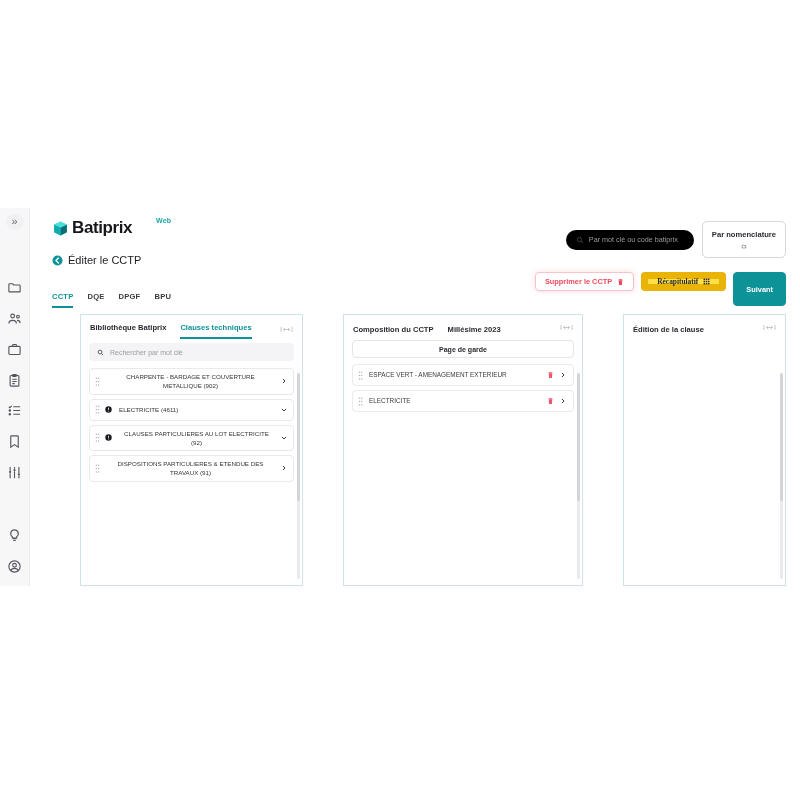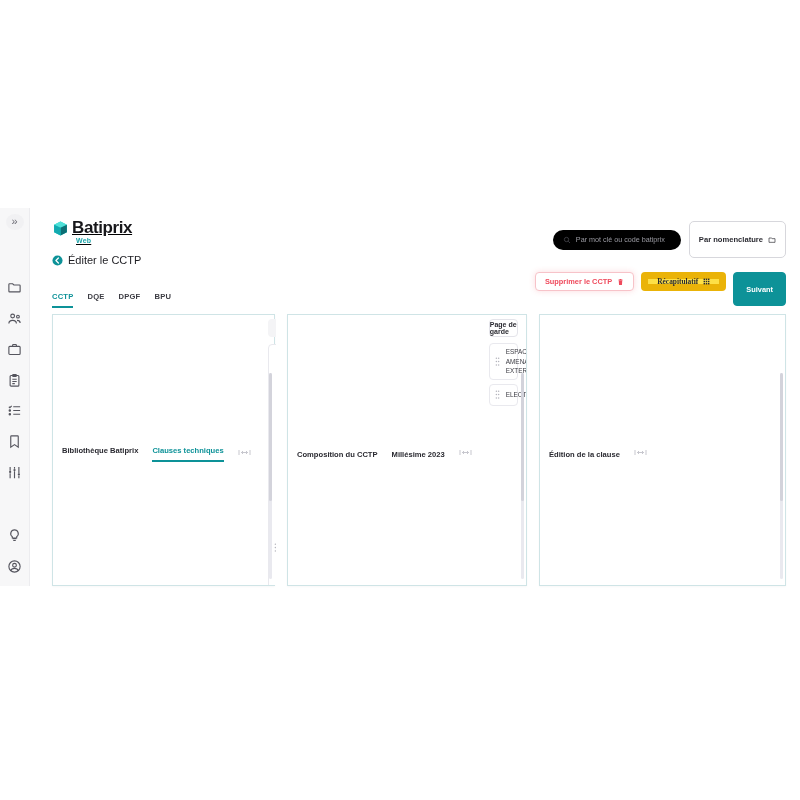--- a/index.html
+++ b/index.html
@@ -35,38 +35,38 @@
     margin-bottom: 8px; color: #55555e;
   }
   .rail-icon svg { width: 15px; height: 15px; display:block; }
   .rail-spacer { height: 36px; }
 
   
   .main { flex: 1 1 auto; min-width: 0; display: flex; flex-direction: column; padding-left: 8px;}
 
   
   .topbar { height: 44px; display: flex; align-items: flex-start; padding: 10px 14px 0 14px; }
-  .brand { display: flex; flex-direction: column; text-decoration: underline; }
+  .brand { display: flex; flex-direction: row; }
   .brand-row { display: flex; align-items: center; gap: 3px; }
   .brand-name { font-size: 17px; font-weight: bold; color: #17171b; letter-spacing: -0.4px; }
   .brand-sub { font-size: 7px; font-weight: bold; color: #1aa3a8; margin-left: 24px; margin-top: -1px; letter-spacing: .2px;}
   .cube { width: 17px; height: 17px; display:block; }
 
   .topbar-right { margin-left: auto; display: flex; align-items: center; gap: 8px; padding-top: 3px; }
   .searchbox {
     display: flex; align-items: center; gap: 5px;
     background: #000000; border-radius: 14px; height: 20px;
     padding: 0 10px; width: 128px;
   }
   .searchbox svg { width: 8px; height: 8px; color:#3a3a40; flex:0 0 auto;}
   .searchbox span { font-size: 7.2px; color: #9a9aa2; white-space: nowrap; }
   .btn-nomencl {
     display: flex; align-items: center; gap: 5px;
     border: 1px solid #d7d7dc; border-radius: 5px; background:#fff;
-    height: 37px; padding: 1px 9px; font-size: 7.6px; font-weight: bold; color: #2a2a31;
+    height: 37px; padding: 8px 9px; font-size: 7.6px; font-weight: bold; color: #2a2a31; flex-direction: column;
   }
   .btn-nomencl svg { width: 8px; height: 8px; }
 
   
   .page-head { display: flex; align-items: center; gap: 5px; padding: 2px 14px 0 14px; }
   .back-circle { width: 11px; height: 11px; flex:0 0 auto; }
   .page-title { font-size: 11px; color: #1d1d22; }
 
   
   .tabrow { display: flex; align-items: flex-end; padding: 6px 14px 0 14px; }
@@ -84,22 +84,23 @@
   .btn-danger { color: #ef4a5c; border: 1px solid #f7c3c9; background:#fff; box-shadow: 0 0 6px rgba(239,74,92,.20); }
   .btn-danger svg { width: 7px; height: 8px; }
   .btn-outline { color: #2a2a31; border: 7px solid #eab308; background:#fde047;font-family:Liberation Serif, serif; }
   .btn-primary { color: #ffffff; background: #0d9298; border: 1px solid #0d9298; padding: 16px 12px; }
   .grid-ico { display:inline-block; width:7px; height:7px; }
 
   
   .panels { flex: 1 1 auto; display: flex; gap: 12px; padding: 6px 14px 0 14px; min-height: 0; }
   .panel {
     background: #ffffff; border: 1px solid #cfe4e6; border-radius: 0;
-    display: flex; flex-direction: row; min-width: 0; position: relative;
+    display: flex; flex-direction: column; min-width: 0; position: relative;
     box-shadow: 0 1px 2px rgba(0,0,0,0.03);
+    margin-left: 28px;
   }
   .panel-1 { flex: 0 0 223px; }
   .panel-2 { flex: 0 0 240px; }
   .panel-3 { flex: 1 1 auto; }
 
   .panel-head { display: flex; align-items: center; padding: 8px 9px 0 9px; gap: 14px; }
   .panel-tab { font-size: 7.6px; font-weight: bold; color: #2a2a31; padding-bottom: 5px; border-bottom: 2px solid transparent; white-space: nowrap;}
   .panel-tab.active { color: #0d9298; border-bottom-color: #0d9298; }
   .panel-title { font-size: 7.6px; font-weight: bold; color: #2a2a31; white-space: nowrap; }
   .panel-sub { font-size: 7.6px; font-weight: bold; color: #2a2a31; white-space: nowrap; }

